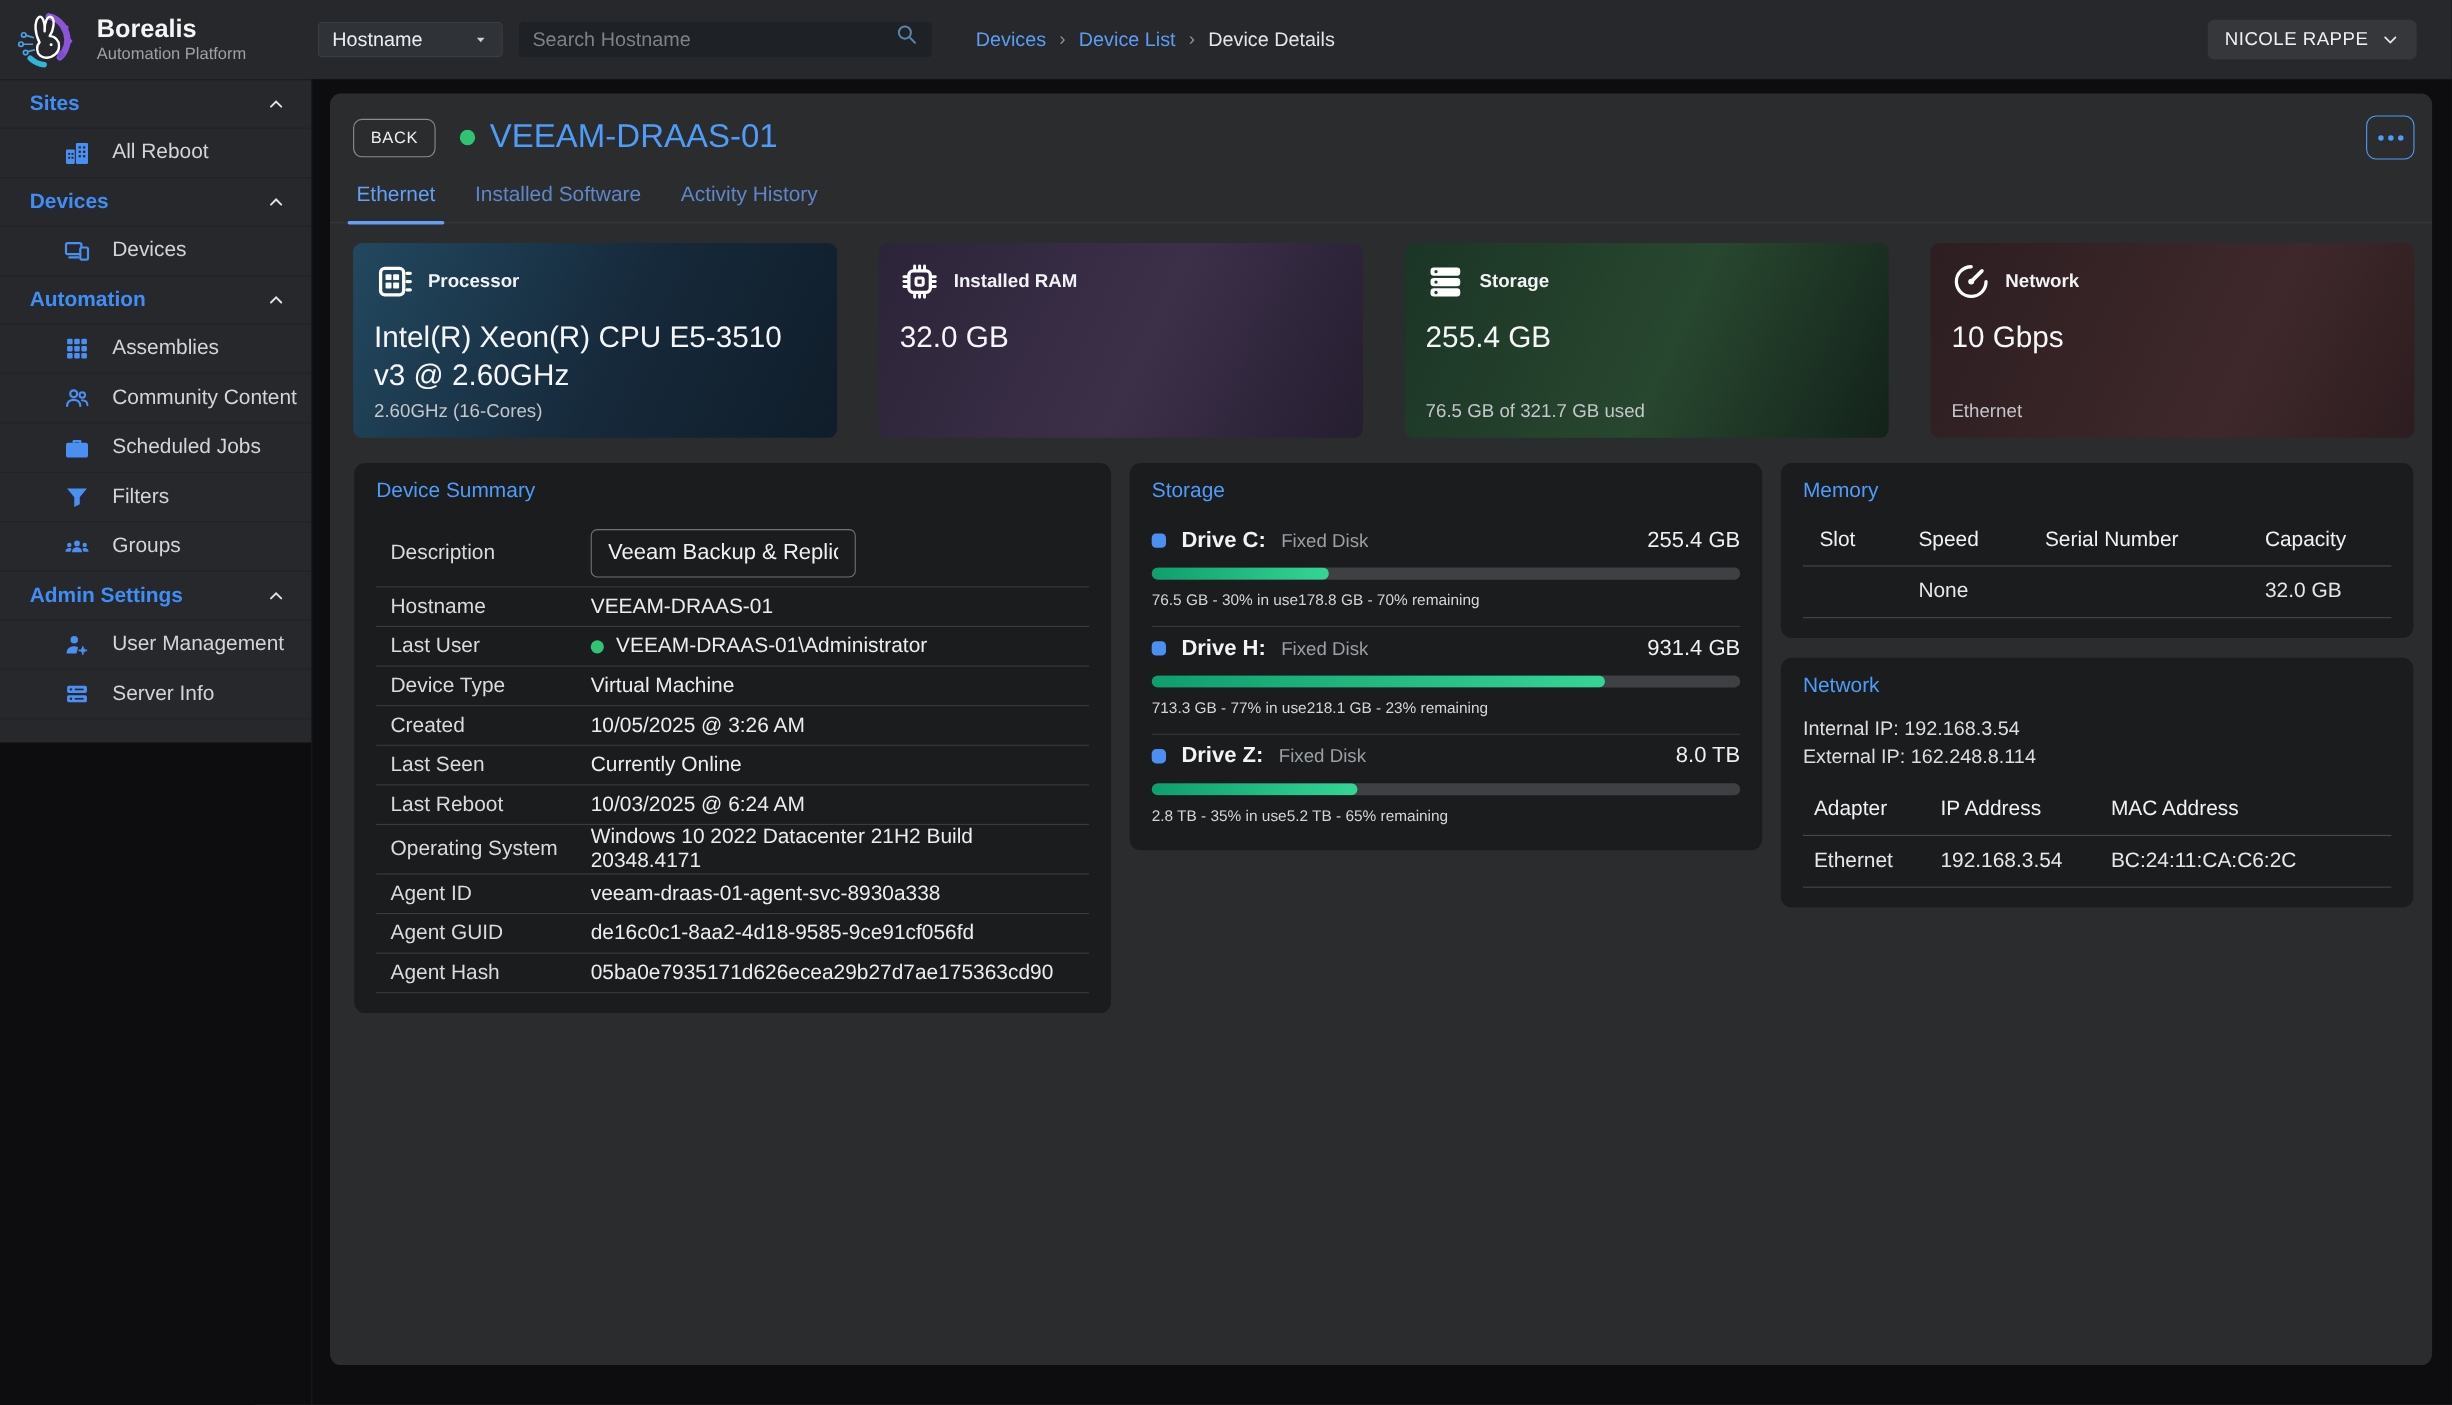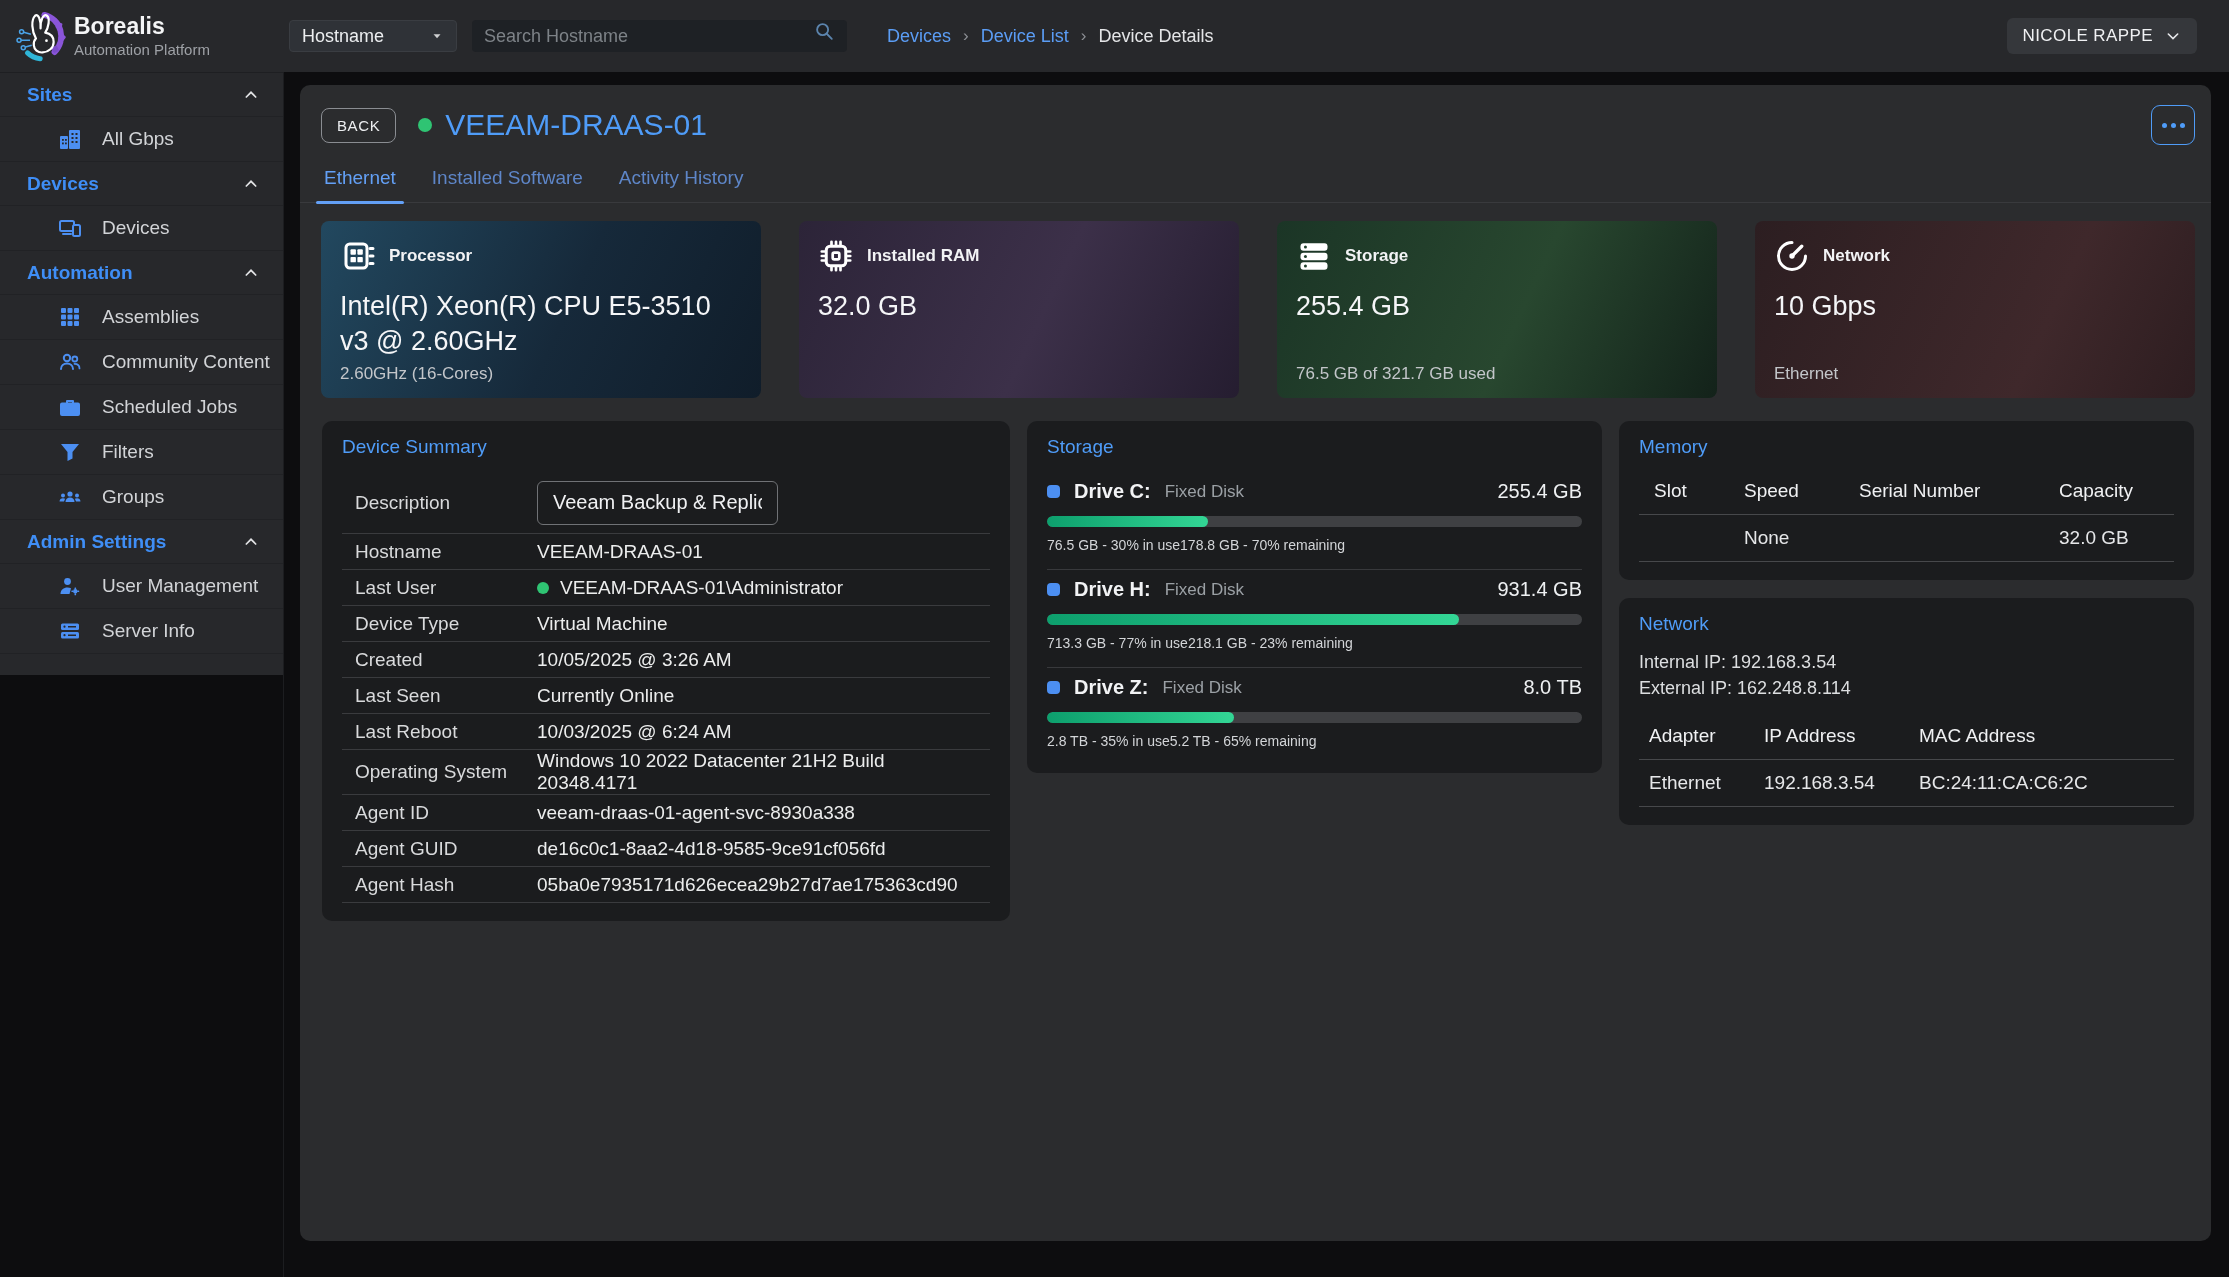--- a/index.html
+++ b/index.html
@@ -9,21 +9,21 @@
     font-family:"Liberation Sans", sans-serif;
     color:#e8e9eb;
     overflow:hidden;
     position:relative;
   }
   
   .topbar{
     position:absolute; top:0; left:0; width:2229px; height:72px;
     background:#27282b; display:flex; align-items:center;
   }
-  .brand{ width:283px; display:flex; align-items:center; gap:6px; padding-left:14px; flex:0 0 auto;}
+  .brand{ width:283px; display:flex; align-items:center; gap:20px; padding-left:14px; flex:0 0 auto;}
   .brand-logo{ width:54px; height:54px; flex:0 0 auto;}
   .brand-name{ font-size:23px; font-weight:bold; color:#f4f5f6; line-height:1.1;}
   .brand-sub{ font-size:15px; color:#9ea1a6; margin-top:2px;}
   .filter-select{
     margin-left:6px; width:168px; height:32px; background:#2f3237; border:1px solid #3a3d42;
     border-radius:4px; display:flex; align-items:center; justify-content:space-between;
     padding:0 12px; font-size:18px; color:#eceef0; cursor:pointer;
   }
   .searchbox{
     margin-left:15px; width:375px; height:32px; background:#1e2125; border-radius:4px;
@@ -205,21 +205,21 @@
         <rect x="7" y="12" width="1.8" height="1.8" fill="#27282b"></rect>
       <rect x="4" y="15.5" width="1.8" height="1.8" fill="#27282b"></rect>
         <rect x="7" y="15.5" width="1.8" height="1.8" fill="#27282b"></rect>
       <rect x="13.5" y="6" width="2" height="2" fill="#27282b"></rect>
         <rect x="17.5" y="6" width="2" height="2" fill="#27282b"></rect>
       <rect x="13.5" y="10" width="2" height="2" fill="#27282b"></rect>
         <rect x="17.5" y="10" width="2" height="2" fill="#27282b"></rect>
       <rect x="13.5" y="14" width="2" height="2" fill="#27282b"></rect>
         <rect x="17.5" y="14" width="2" height="2" fill="#27282b"></rect>
     </svg>
-    <span class="side-item-label">All Gbps</span>
+    <span class="side-item-label">All Reboot</span>
   </div>
 
   <div class="side-header">
     <span class="side-header-label">Devices</span>
     <svg class="side-chevron" width="16" height="16" viewBox="0 0 24 24">
         <path d="M5 15 L12 8 L19 15" fill="none" stroke="currentColor" stroke-width="2.6" stroke-linecap="round"></path>
       </svg>
   </div>
   <div class="side-item">
     <svg class="side-icon" viewBox="0 0 24 24">

